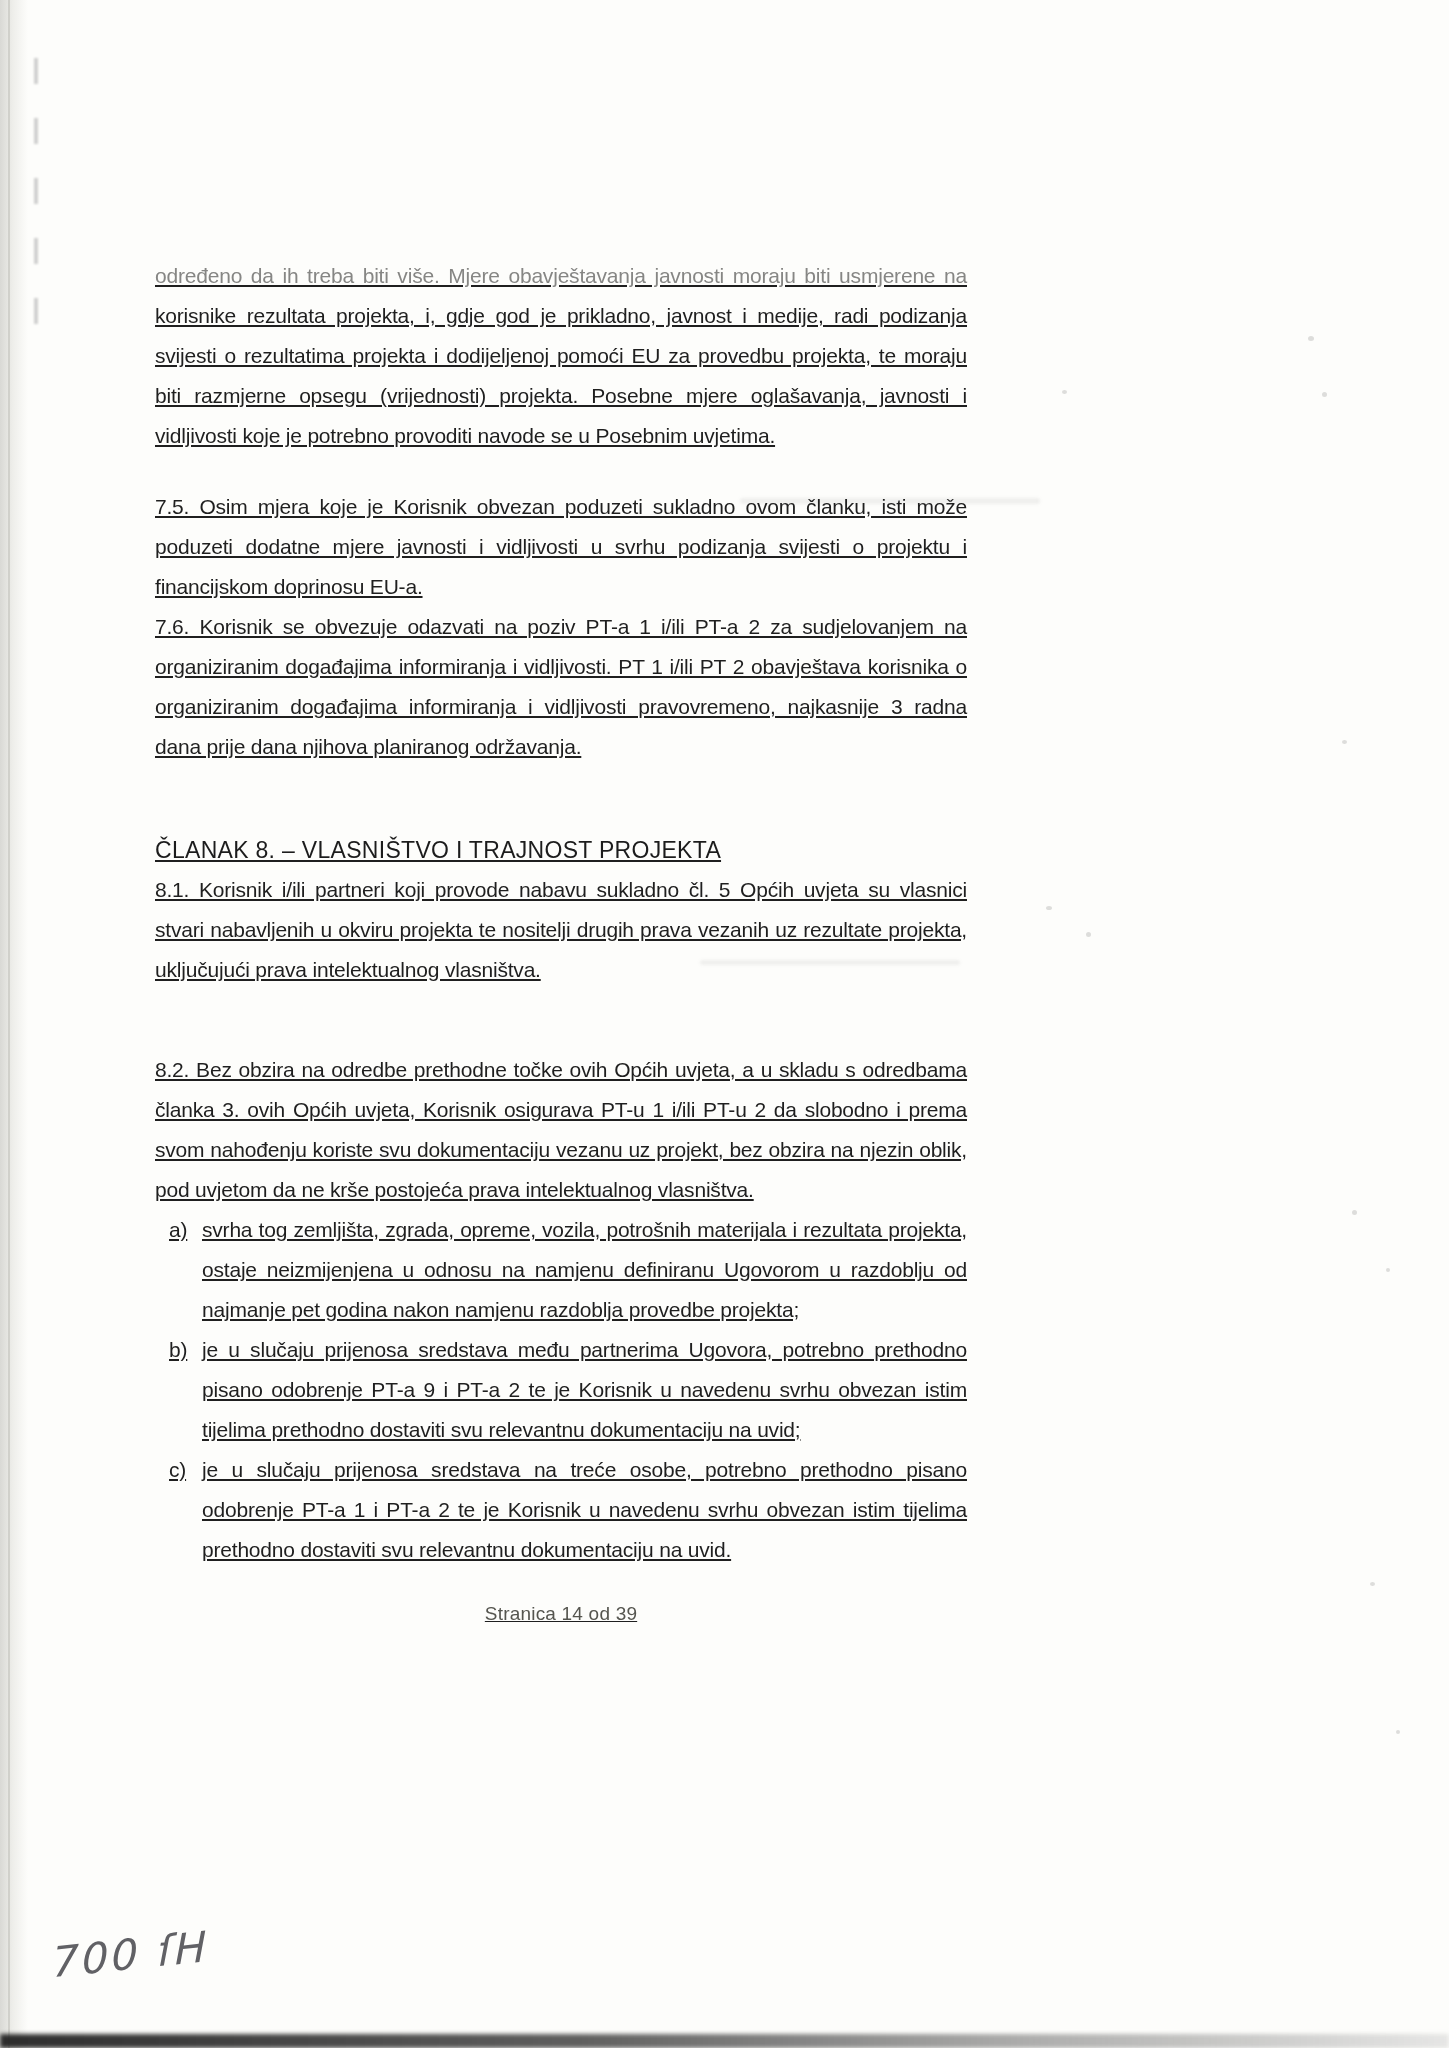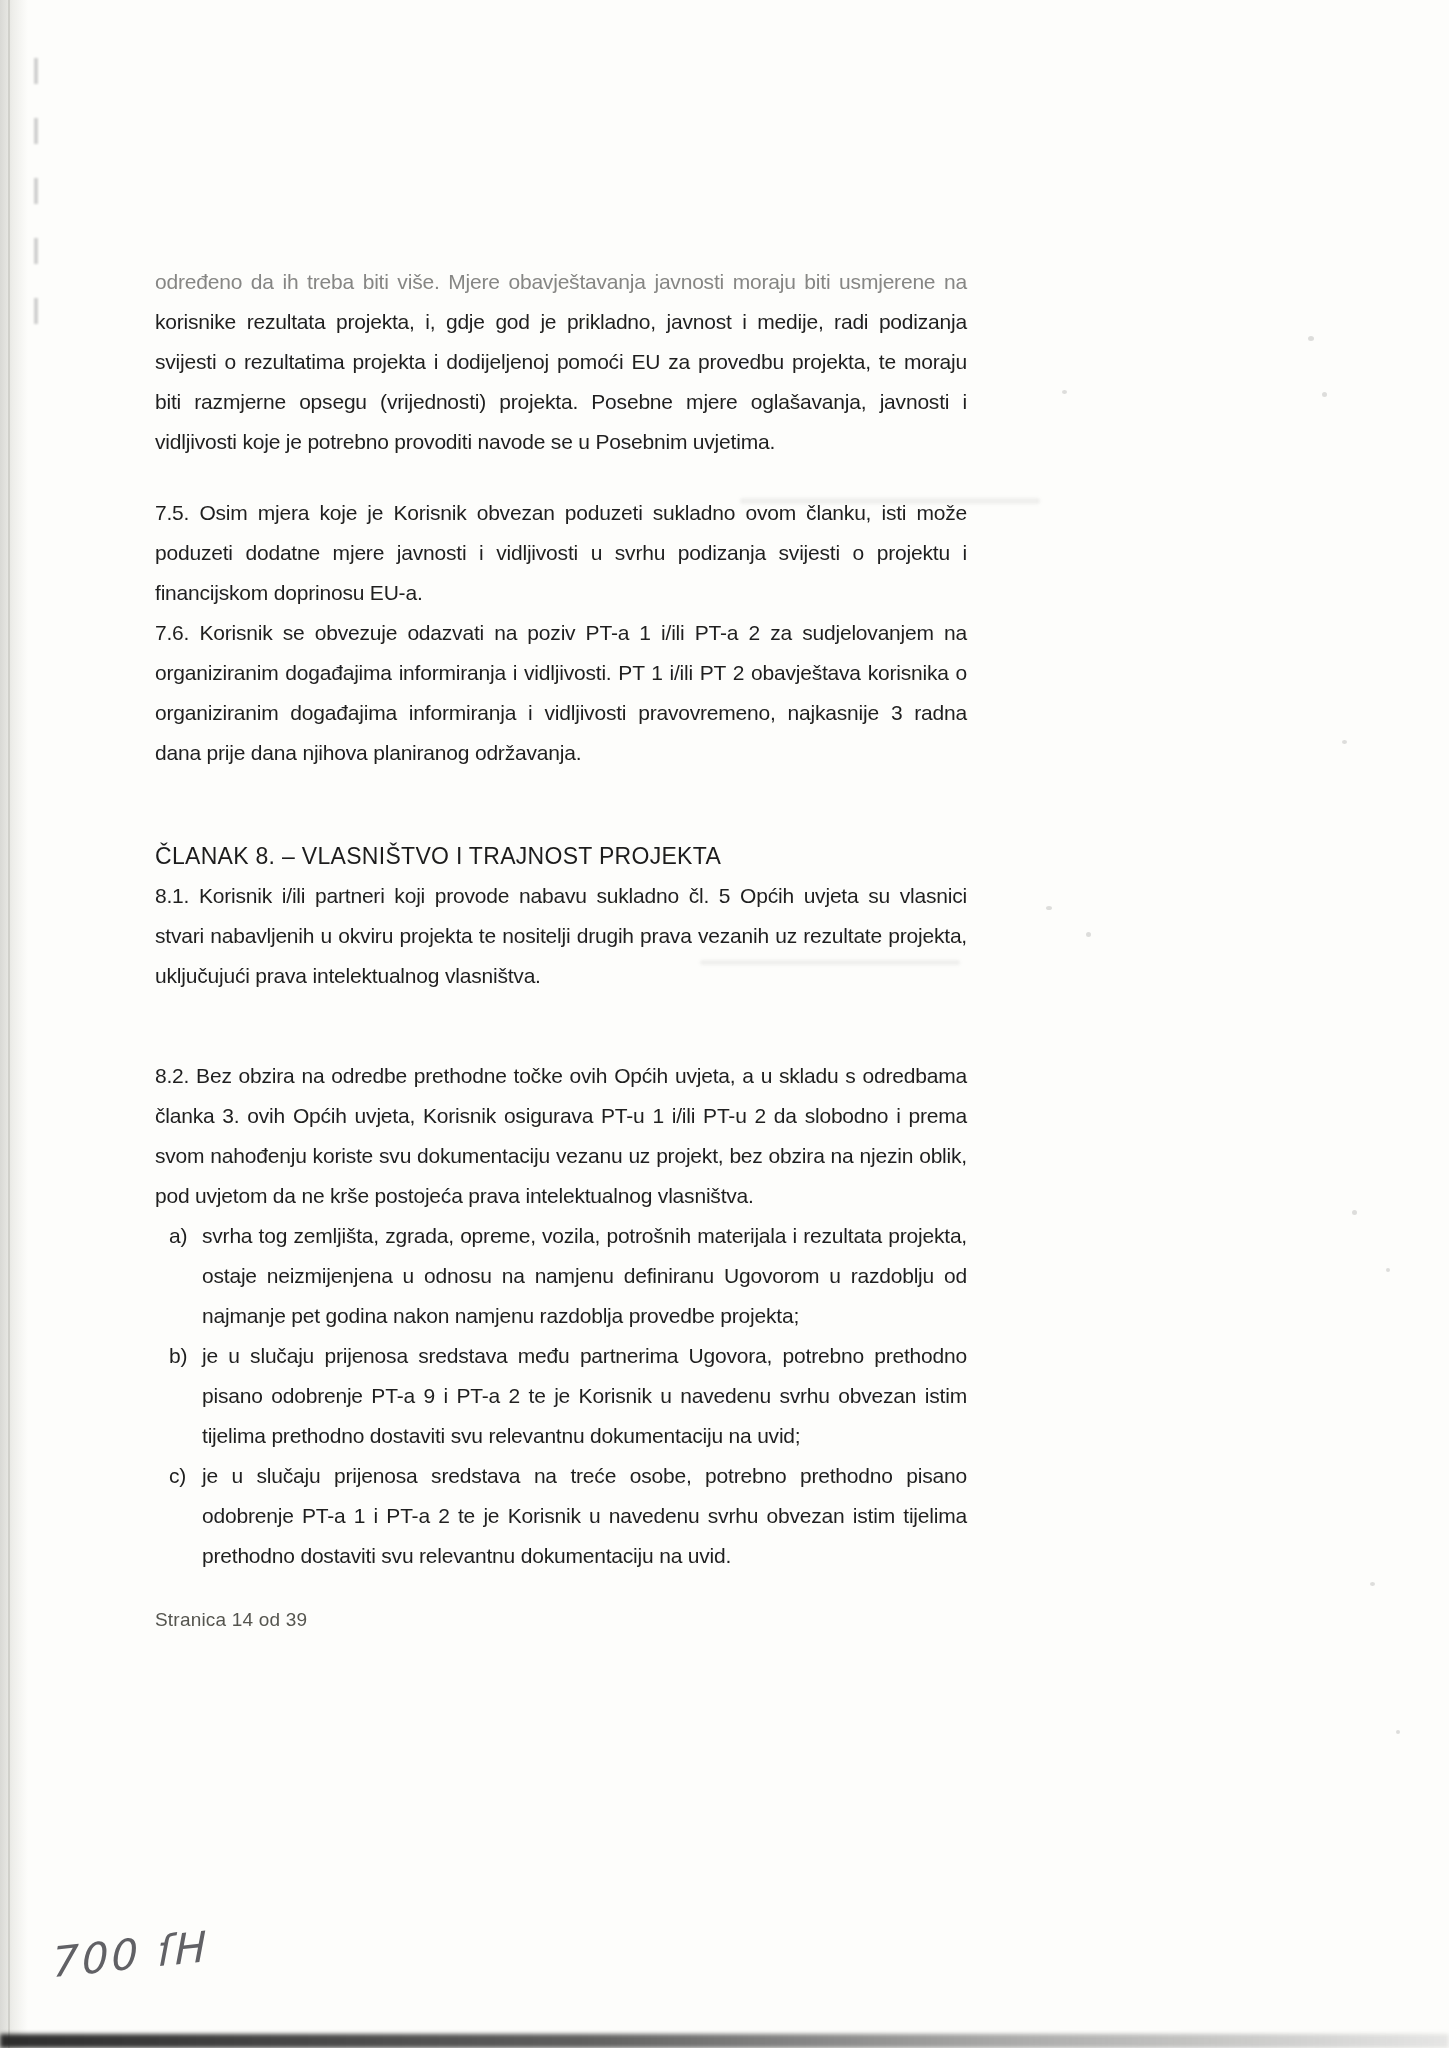--- a/index.html
+++ b/index.html
@@ -57,26 +57,27 @@
     position: absolute;
     background: rgba(95,95,97,0.20);
     border-radius: 50%;
     filter: blur(0.5px);
   }
 
   
   .content {
     position: absolute;
     left: 155px;
-    top: 262px;
+    top: 256px;
     width: 812px;
     color: #1f1f1f;
     font-size: 21px;
     line-height: 40px;
     letter-spacing: -0.2px;
+    text-decoration: underline;
   }
   .para {
     margin: 0;
     text-align: justify;
   }
   .para-intro::first-line {
     color: #868684;
   }
   .m-75 { margin-top: 31px; }
   .m-76 { }
@@ -99,21 +100,21 @@
     flex: 0 0 47px;
     padding-left: 14px;
     box-sizing: border-box;
   }
   .item-text {
     flex: 1;
     text-align: justify;
   }
   .footer {
     margin-top: 24px;
-    text-align: left;
+    text-align: center;
     font-size: 19px;
     letter-spacing: 0.2px;
     color: #55554f;
   }
   .handwriting {
     position: absolute;
     left: 52px;
     top: 1930px;
     font-family: "DejaVu Sans", sans-serif;
     font-style: italic;

